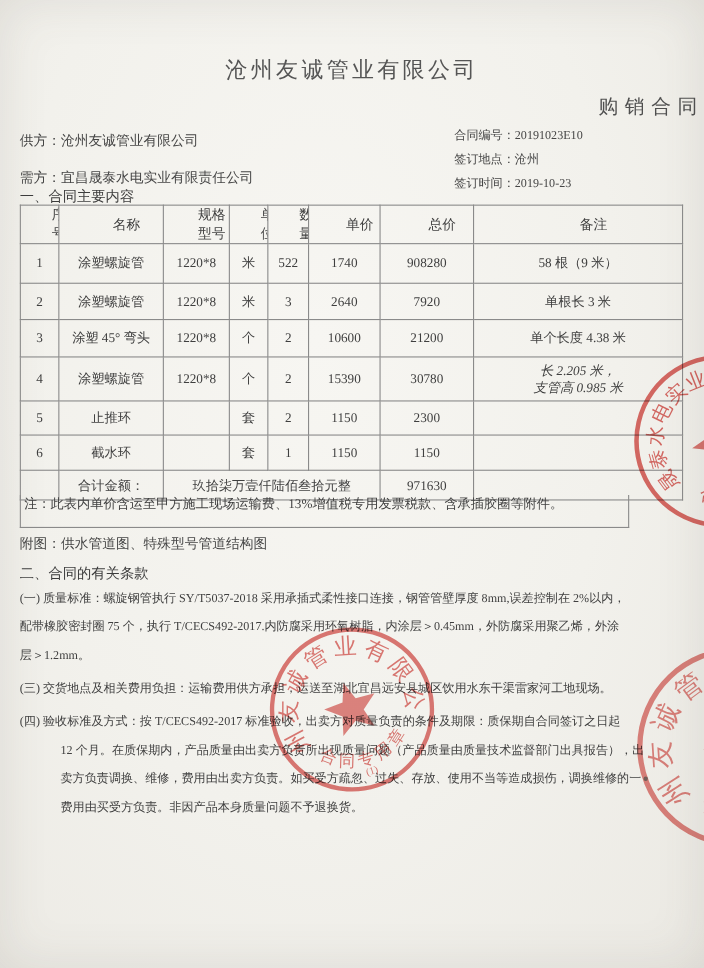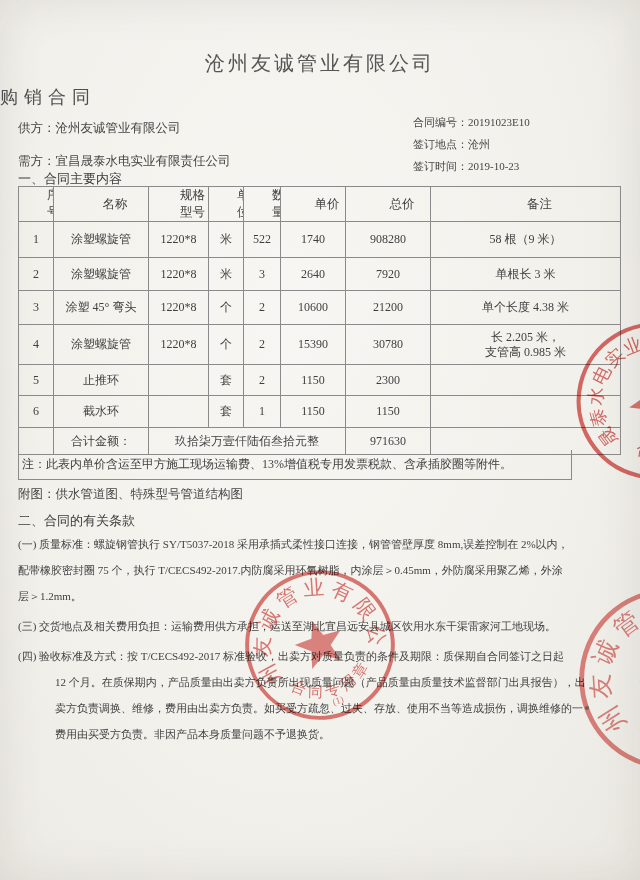--- a/index.html
+++ b/index.html
@@ -6,39 +6,39 @@
   html,body { width:640px; height:880px; }
   body { font-family:"Liberation Serif","DejaVu Serif",serif; background:#e8e6e1; }
   .page {
     position:relative; width:640px; height:880px; overflow:hidden;
     background:radial-gradient(ellipse at 45% 35%, #f7f6f2 0%, #f2f1ec 55%, #ebe9e3 100%);
     box-shadow:inset 0 0 45px rgba(90,85,75,.12);
     color:#4a4a4a;
   }
   .t-company { position:absolute; top:50px; left:0; width:100%; text-align:center;
     font-size:20px; letter-spacing:3px; color:#555; }
-  .t-doc { position:absolute; top:85px; left:0; width:100%; text-align:left;
+  .t-doc { position:absolute; top:85px; left:0; width:100%; text-align:right;
     font-size:18px; letter-spacing:6px; color:#4f4f4f; }
   .line { position:absolute; font-size:12.5px; color:#454545; white-space:nowrap; }
   .supplier { left:18px; top:120px; }
   .buyer { left:18px; top:153px; }
   .meta { position:absolute; left:413px; top:115px; font-size:11px; color:#454545; }
   .meta div { margin-bottom:7px; white-space:nowrap; }
   .h-sec { position:absolute; left:18px; font-size:13px; color:#3c3c3c; }
   .h1 { top:170px; }
   .h2 { top:512px; }
   table.items { position:absolute; left:18px; top:186px; width:602px;
     border-collapse:collapse; table-layout:fixed; }
   table.items th, table.items td {
     border:1px solid #8a8a8a; text-align:center; vertical-align:middle;
     font-weight:normal; font-size:12px; color:#3f3f3f; overflow:hidden; }
   table.items th { font-size:12.5px;padding-left:28px; }
-  td.pre { white-space:pre-line; line-height:15px; }
+  td.pre { white-space:pre-line; line-height:15px;font-style:italic; }
   .note-box { position:absolute; left:18px; top:450px; width:554px; height:30px;
-    border:1px solid #8a8a8a; border-top:none; display:flex; align-items:center;
+    border:1px solid #8a8a8a; border-top:none; display:flex; 
     padding-left:3px; font-size:12px; color:#3f3f3f; white-space:nowrap; }
   .attach { left:18px; top:486px; }
   .clauses { position:absolute; left:18px; top:531px; width:606px; }
   .clause { font-size:11px; line-height:26px; color:#3f3f3f;
     white-space:pre-line; margin-bottom:4px; }
   .clause.hang { padding-left:37px; text-indent:-37px; }
   .stamp { position:absolute; color:#d64843; mix-blend-mode:multiply; pointer-events:none; }
   .stamp svg { width:100%; height:100%; display:block; }
   .stamp-a { left:572px; top:318px; width:166px; height:166px; opacity:.8; transform:rotate(-32deg); }
   .stamp-b { left:241px; top:566px; width:158px; height:158px; opacity:.72; transform:rotate(-18deg); }

